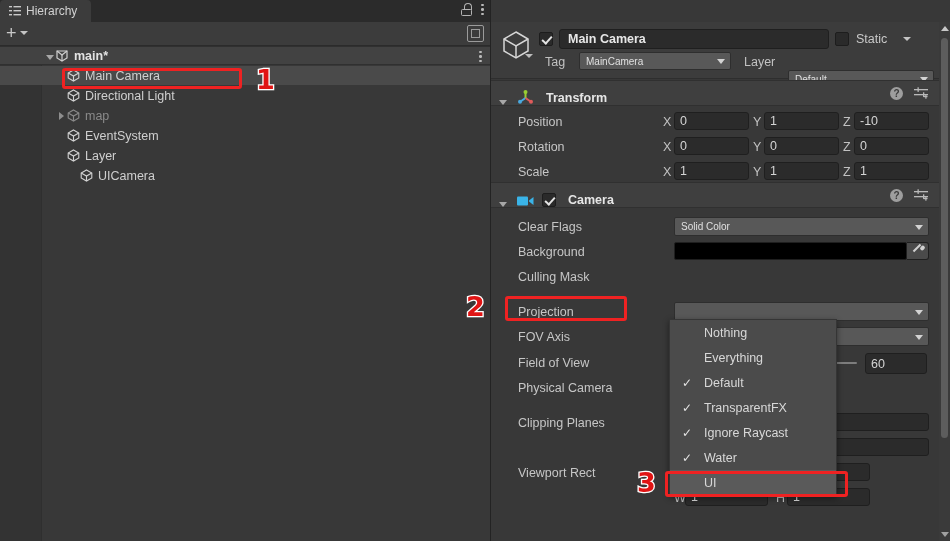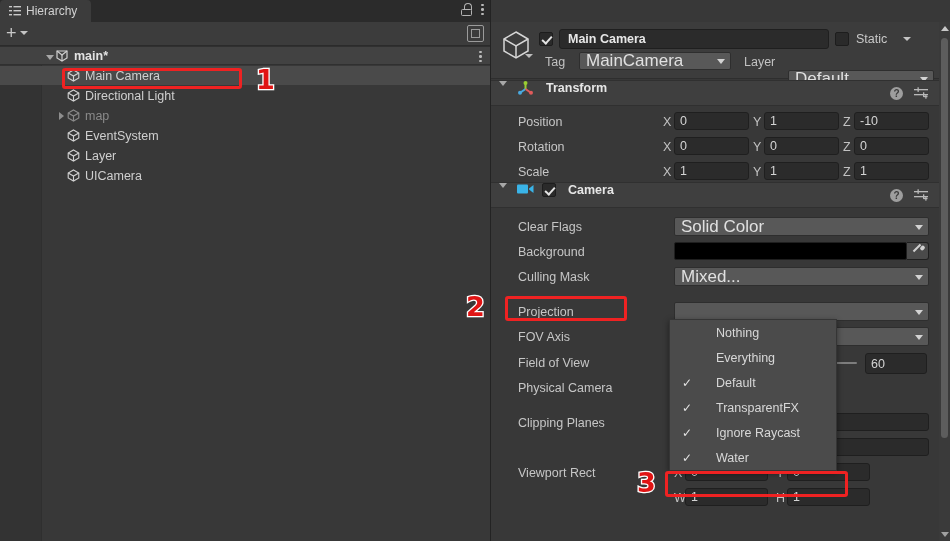--- a/index.html
+++ b/index.html
@@ -69,43 +69,43 @@
   .namefield{position:absolute;left:68px;top:7px;width:270px;height:20px;background:#2b2b2b;border:1px solid #1f1f1f;border-radius:3px;box-sizing:border-box;display:flex;align-items:center;padding-left:8px;color:#e7e7e7;font-weight:bold;font-size:12.5px;}
   .nchk{position:absolute;left:48px;top:10px;}
   .statchk{position:absolute;left:344px;top:10px;}
   .statlbl{position:absolute;left:365px;top:10px;color:#c9c9c9;font-size:12.5px;}
   .statcar{position:absolute;left:412px;top:15px;}
   .taglbl{position:absolute;left:54px;top:33px;color:#c2c2c2;font-size:12.5px;}
   .tagdd{position:absolute;left:88px;top:30px;width:152px;height:18px;}
   .layerlbl{position:absolute;left:253px;top:33px;color:#c2c2c2;font-size:12.5px;}
   .layerdd{position:absolute;left:297px;top:30px;width:146px;height:18px;}
 
-  .dd{background:#585858;border:1px solid #2e2e2e;border-radius:2px;box-sizing:border-box;display:flex;align-items:center;padding:0 16px 0 6px;color:#e0e0e0;font-size:17px;position:relative;}
+  .dd{background:#585858;border:1px solid #2e2e2e;border-radius:2px;box-sizing:border-box;display:flex;align-items:center;padding:0 16px 0 6px;color:#e0e0e0;font-size:10px;position:relative;}
   .dd .dcar{position:absolute;right:5px;top:50%;margin-top:-2px;width:0;height:0;border-left:4.5px solid transparent;border-right:4.5px solid transparent;border-top:5px solid #d3d3d3;}
 
-  .comp-hdr{position:relative;height:24px;background:#3f3f3f;border-top:1px solid #303030;border-bottom:1px solid #303030;display:flex;align-items:flex-start;}
+  .comp-hdr{position:relative;height:24px;background:#3f3f3f;border-top:1px solid #303030;border-bottom:1px solid #303030;display:flex;align-items:flex-end;}
   .comp-hdr .fold{margin-left:8px;}
   .comp-hdr .cname{margin-left:12px;font-weight:bold;color:#e6e6e6;font-size:12.5px;}
   .comp-hdr .right{position:absolute;right:8px;top:0;height:100%;display:flex;align-items:center;gap:11px;}
   .qmark{width:13px;height:13px;border-radius:50%;background:#9e9e9e;color:#3c3c3c;font-size:10px;font-weight:bold;line-height:13px;text-align:center;}
   .presetico{width:14px;height:13px;position:relative;}
   .plabel{position:absolute;left:27px;top:5px;color:#c6c6c6;font-size:12.5px;}
   .field{position:absolute;background:#2b2b2b;border:1px solid #1f1f1f;border-radius:3px;box-sizing:border-box;height:18px;display:flex;align-items:center;padding-left:5px;color:#d4d4d4;font-size:12.5px;}
   .axlbl{position:absolute;color:#c2c2c2;font-size:12.5px;top:5px;}
 
   .colorfield{position:absolute;height:18px;background:#000;border:1px solid #1f1f1f;border-radius:2px;box-sizing:border-box;}
   .eyedrop{position:absolute;width:22px;height:18px;background:#4a4a4a;border:1px solid #1f1f1f;border-left:none;border-radius:0 3px 3px 0;box-sizing:border-box;}
   .eyedrop::before{content:"";position:absolute;left:5px;top:4px;width:10px;height:2px;background:#d0d0d0;transform:rotate(-45deg);transform-origin:center;}
   .eyedrop::after{content:"";position:absolute;left:13px;top:3px;width:5px;height:4px;background:#d0d0d0;border-radius:2px;transform:rotate(-45deg);}
 
   .slider-track{position:absolute;height:2px;background:#7d7d7d;border-radius:1px;}
 
   
   .popup{position:absolute;background:#4b4b4b;border:1px solid #353535;box-shadow:0 2px 6px rgba(0,0,0,.45);z-index:40;}
-  .popup .pitem{height:25px;display:flex;align-items:center;color:#d8d8d8;font-size:12.5px;position:relative;padding-left:46px;box-sizing:border-box;}
+  .popup .pitem{height:25px;display:flex;align-items:center;color:#d8d8d8;font-size:12.5px;position:relative;padding-left:34px;box-sizing:border-box;}
   .popup .pitem .chk{position:absolute;left:12px;top:50%;margin-top:-7px;font-size:12px;color:#e5e5e5;}
   .popup .pitem.hl{background:#5a5a5a;}
 
   
   .redbox{position:absolute;border:3px solid #ef2222;border-radius:3px;box-sizing:border-box;z-index:60;pointer-events:none;}
   .marker{
     position:absolute;z-index:61;color:#e01414;font-size:27px;font-weight:bold;
     font-family:"DejaVu Sans",sans-serif;
     -webkit-text-stroke:2.6px #ffffff;paint-order:stroke fill;
     line-height:1;
@@ -221,21 +221,21 @@
           </div>
           <div class="hrow" style="top: 100px;">
             <span class="tri" style="margin-left: 56px;"></span>
             <span class="cubeicon" style="color: rgb(210, 210, 210);"><svg width="13" height="13" viewBox="0 0 13 13">
                 <path d="M6.5 1 L11.8 4 L11.8 9 L6.5 12 L1.2 9 L1.2 4 Z" fill="none" stroke="currentColor" stroke-width="1.1"></path>
                 <path d="M1.2 4 L6.5 7 L11.8 4" fill="none" stroke="currentColor" stroke-width="1.1"></path>
                 <path d="M6.5 7 L6.5 12" stroke="currentColor" stroke-width="1.1"></path>
               </svg></span>
             <span>Layer</span>
           </div>
-          <div class="hrow" style="top: 120px;">
+          <div class="hrow" style="top: 120px; padding-left: 13px;">
             <span class="tri" style="margin-left: 56px;"></span>
             <span class="cubeicon" style="color: rgb(210, 210, 210);"><svg width="13" height="13" viewBox="0 0 13 13">
                 <path d="M6.5 1 L11.8 4 L11.8 9 L6.5 12 L1.2 9 L1.2 4 Z" fill="none" stroke="currentColor" stroke-width="1.1"></path>
                 <path d="M1.2 4 L6.5 7 L11.8 4" fill="none" stroke="currentColor" stroke-width="1.1"></path>
                 <path d="M6.5 7 L6.5 12" stroke="currentColor" stroke-width="1.1"></path>
               </svg></span>
             <span>UICamera</span>
           </div>
         </div>
     </div>
@@ -387,24 +387,20 @@
         <div class="dd" style="position:absolute;left:183px;top:9px;width:255px;height:19px;">
           <span>Solid Color</span>
           <span class="dcar"></span>
         </div>
 
         <span class="plabel" style="top:37px;">Background</span>
         <div class="colorfield" style="left:183px;top:34px;width:233px;"></div>
         <div class="eyedrop" style="left:416px;top:34px;"></div>
 
         <span class="plabel" style="top:62px;">Culling Mask</span>
-        <div class="dd" style="position:absolute;left:183px;top:59px;width:255px;height:19px;">
-          <span>Mixed...</span>
-          <span class="dcar"></span>
-        </div>
 
         <span class="plabel" style="top:97px;">Projection</span>
         <div class="dd" style="position:absolute;left:183px;top:94px;width:255px;height:19px;">
           <span></span>
           <span class="dcar"></span>
         </div>
 
         <span class="plabel" style="top:122px;">FOV Axis</span>
         <div class="dd" style="position:absolute;left:183px;top:119px;width:255px;height:19px;">
           <span></span>
@@ -458,20 +454,23 @@
             <span>TransparentFX</span>
           </div>
           <div class="pitem">
             <span class="chk">✓</span>
             <span>Ignore Raycast</span>
           </div>
           <div class="pitem">
             <span class="chk">✓</span>
             <span>Water</span>
           </div>
+          <div class="pitem hl">
+            <span>UI</span>
+          </div>
         </div>
 
       <div class="vscroll" style="top:0;">
         <span class="arw up"></span>
         <div class="thumb" style="top:16px;height:400px;"></div>
         <span class="arw dn"></span>
       </div>
     </div>
   </div>
 

